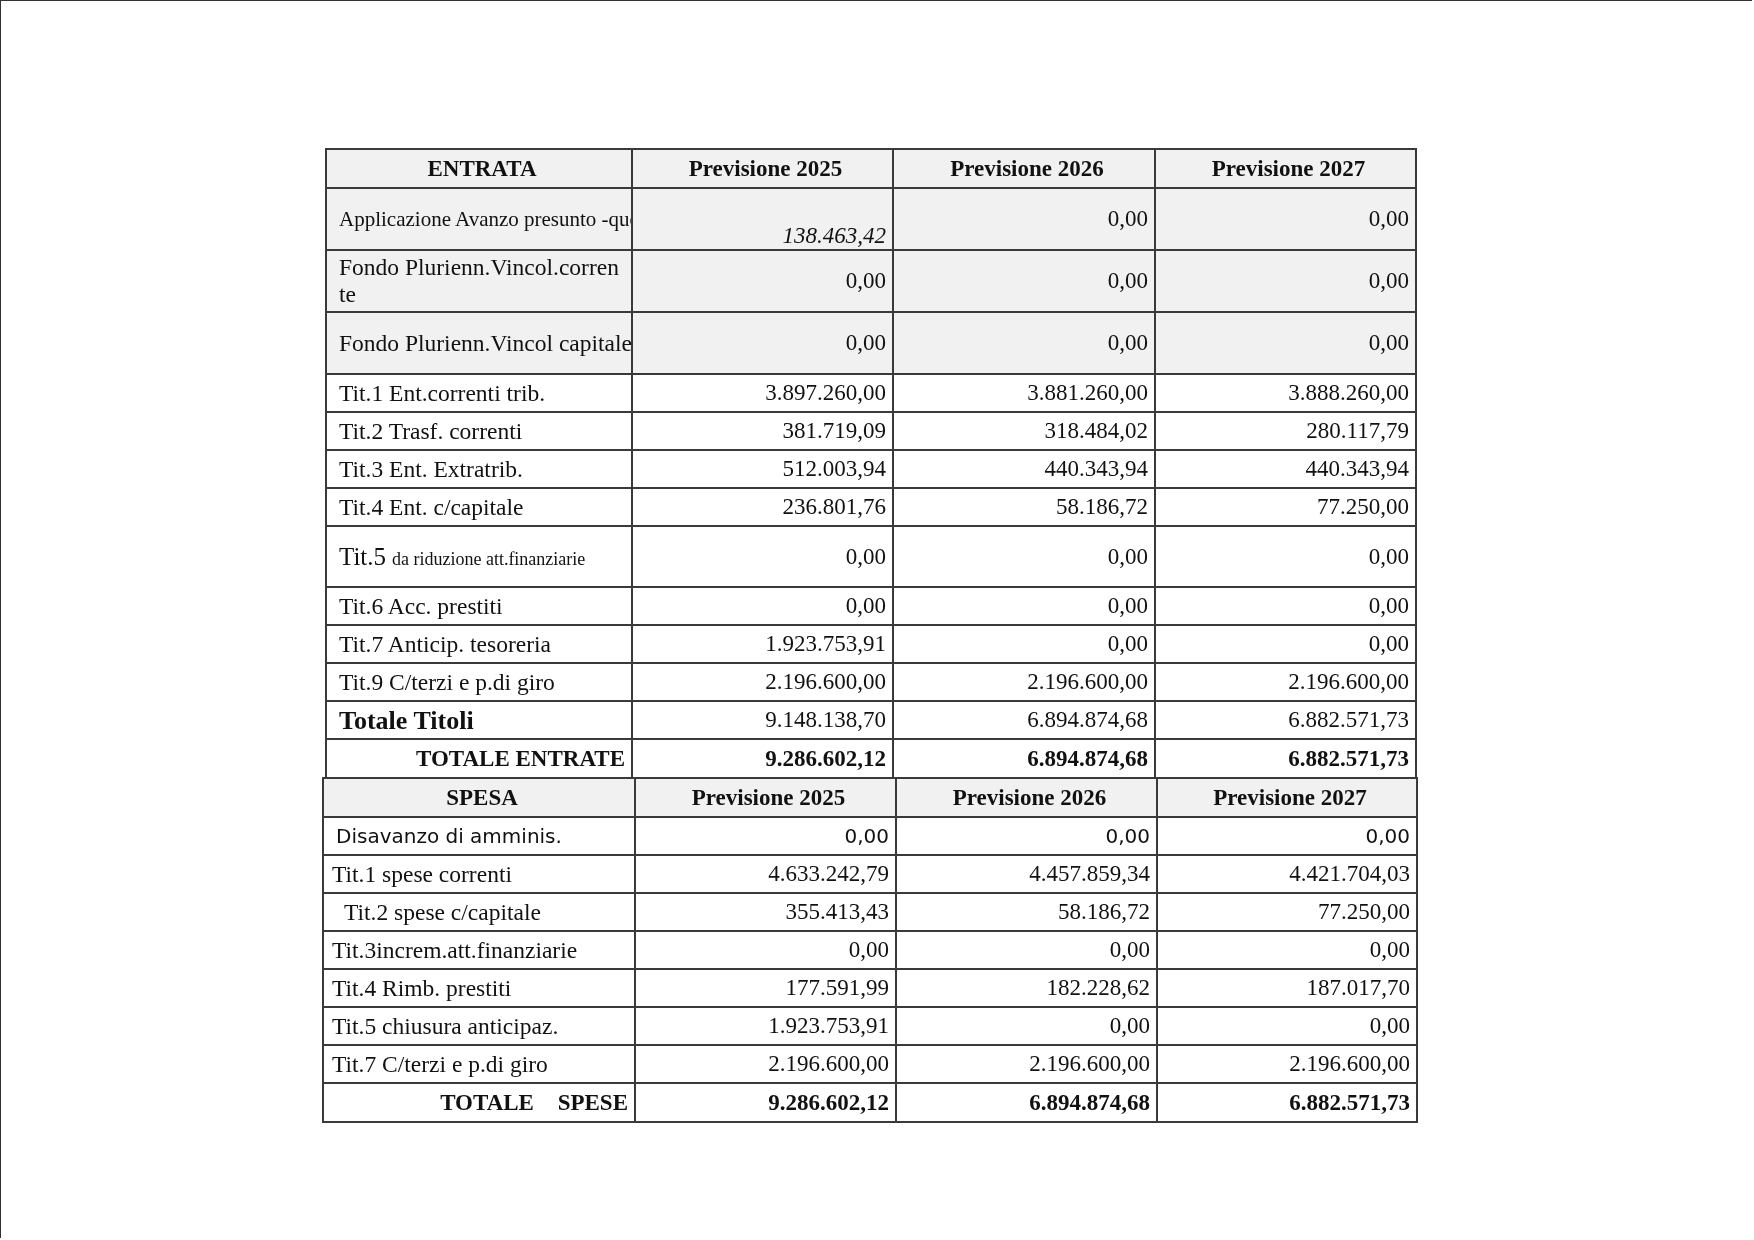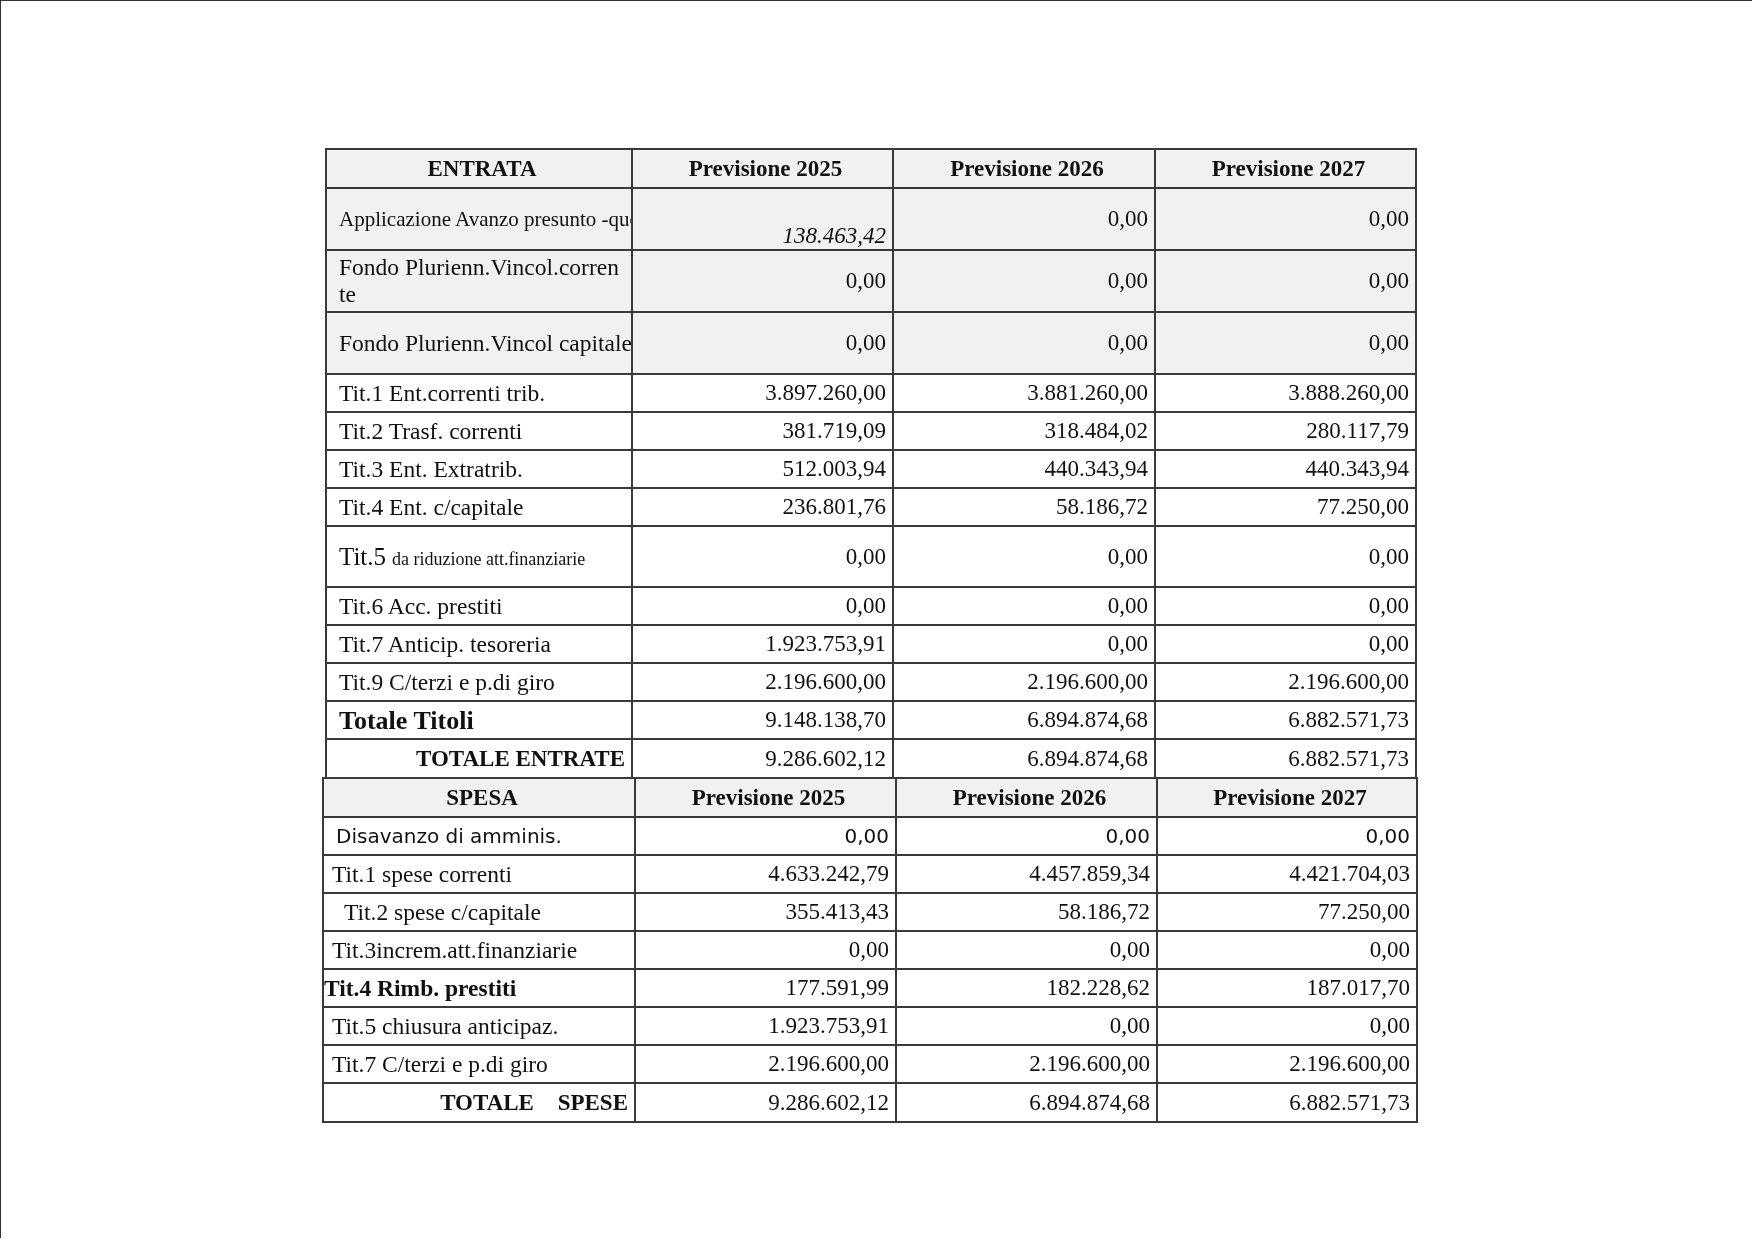--- a/index.html
+++ b/index.html
@@ -63,21 +63,21 @@
     tr.gray td { background: #f1f1f1; }
     tr.tall td { height: 62px; }
     tr.std td { height: 38px; }
     tr.mid td { height: 61px; }
     tr.total td { height: 39px; }
     td.italic-bottom {
       font-style: italic;
       vertical-align: bottom;
       padding-bottom: 4px;
     }
-    td.bold { font-weight: normal; }
+    td.bold { font-weight: bold; }
     .tit-big { font-size: 25px; }
     .tit-small { font-size: 18px; line-height: 24px; }
     td.total-label {
       font-weight: bold;
       font-size: 23px;
       text-align: right;
       padding-right: 12px;
       border-radius: 7px;
     }
     td.totale-titoli-label {
@@ -236,21 +236,21 @@
     <td class="num">58.186,72</td>
     <td class="num">77.250,00</td>
   </tr>
   <tr class="std">
     <td class="label" style="padding-left:8px;white-space:nowrap;">Tit.3increm.att.finanziarie</td>
     <td class="num">0,00</td>
     <td class="num">0,00</td>
     <td class="num">0,00</td>
   </tr>
   <tr class="std">
-    <td class="label" style="padding-left:0;font-weight:bold;">Tit.4 Rimb. prestiti</td>
+    <td class="label" style="padding-left:8px;">Tit.4 Rimb. prestiti</td>
     <td class="num">177.591,99</td>
     <td class="num">182.228,62</td>
     <td class="num">187.017,70</td>
   </tr>
   <tr class="std">
     <td class="label" style="padding-left:8px;">Tit.5 chiusura anticipaz.</td>
     <td class="num">1.923.753,91</td>
     <td class="num">0,00</td>
     <td class="num">0,00</td>
   </tr>

